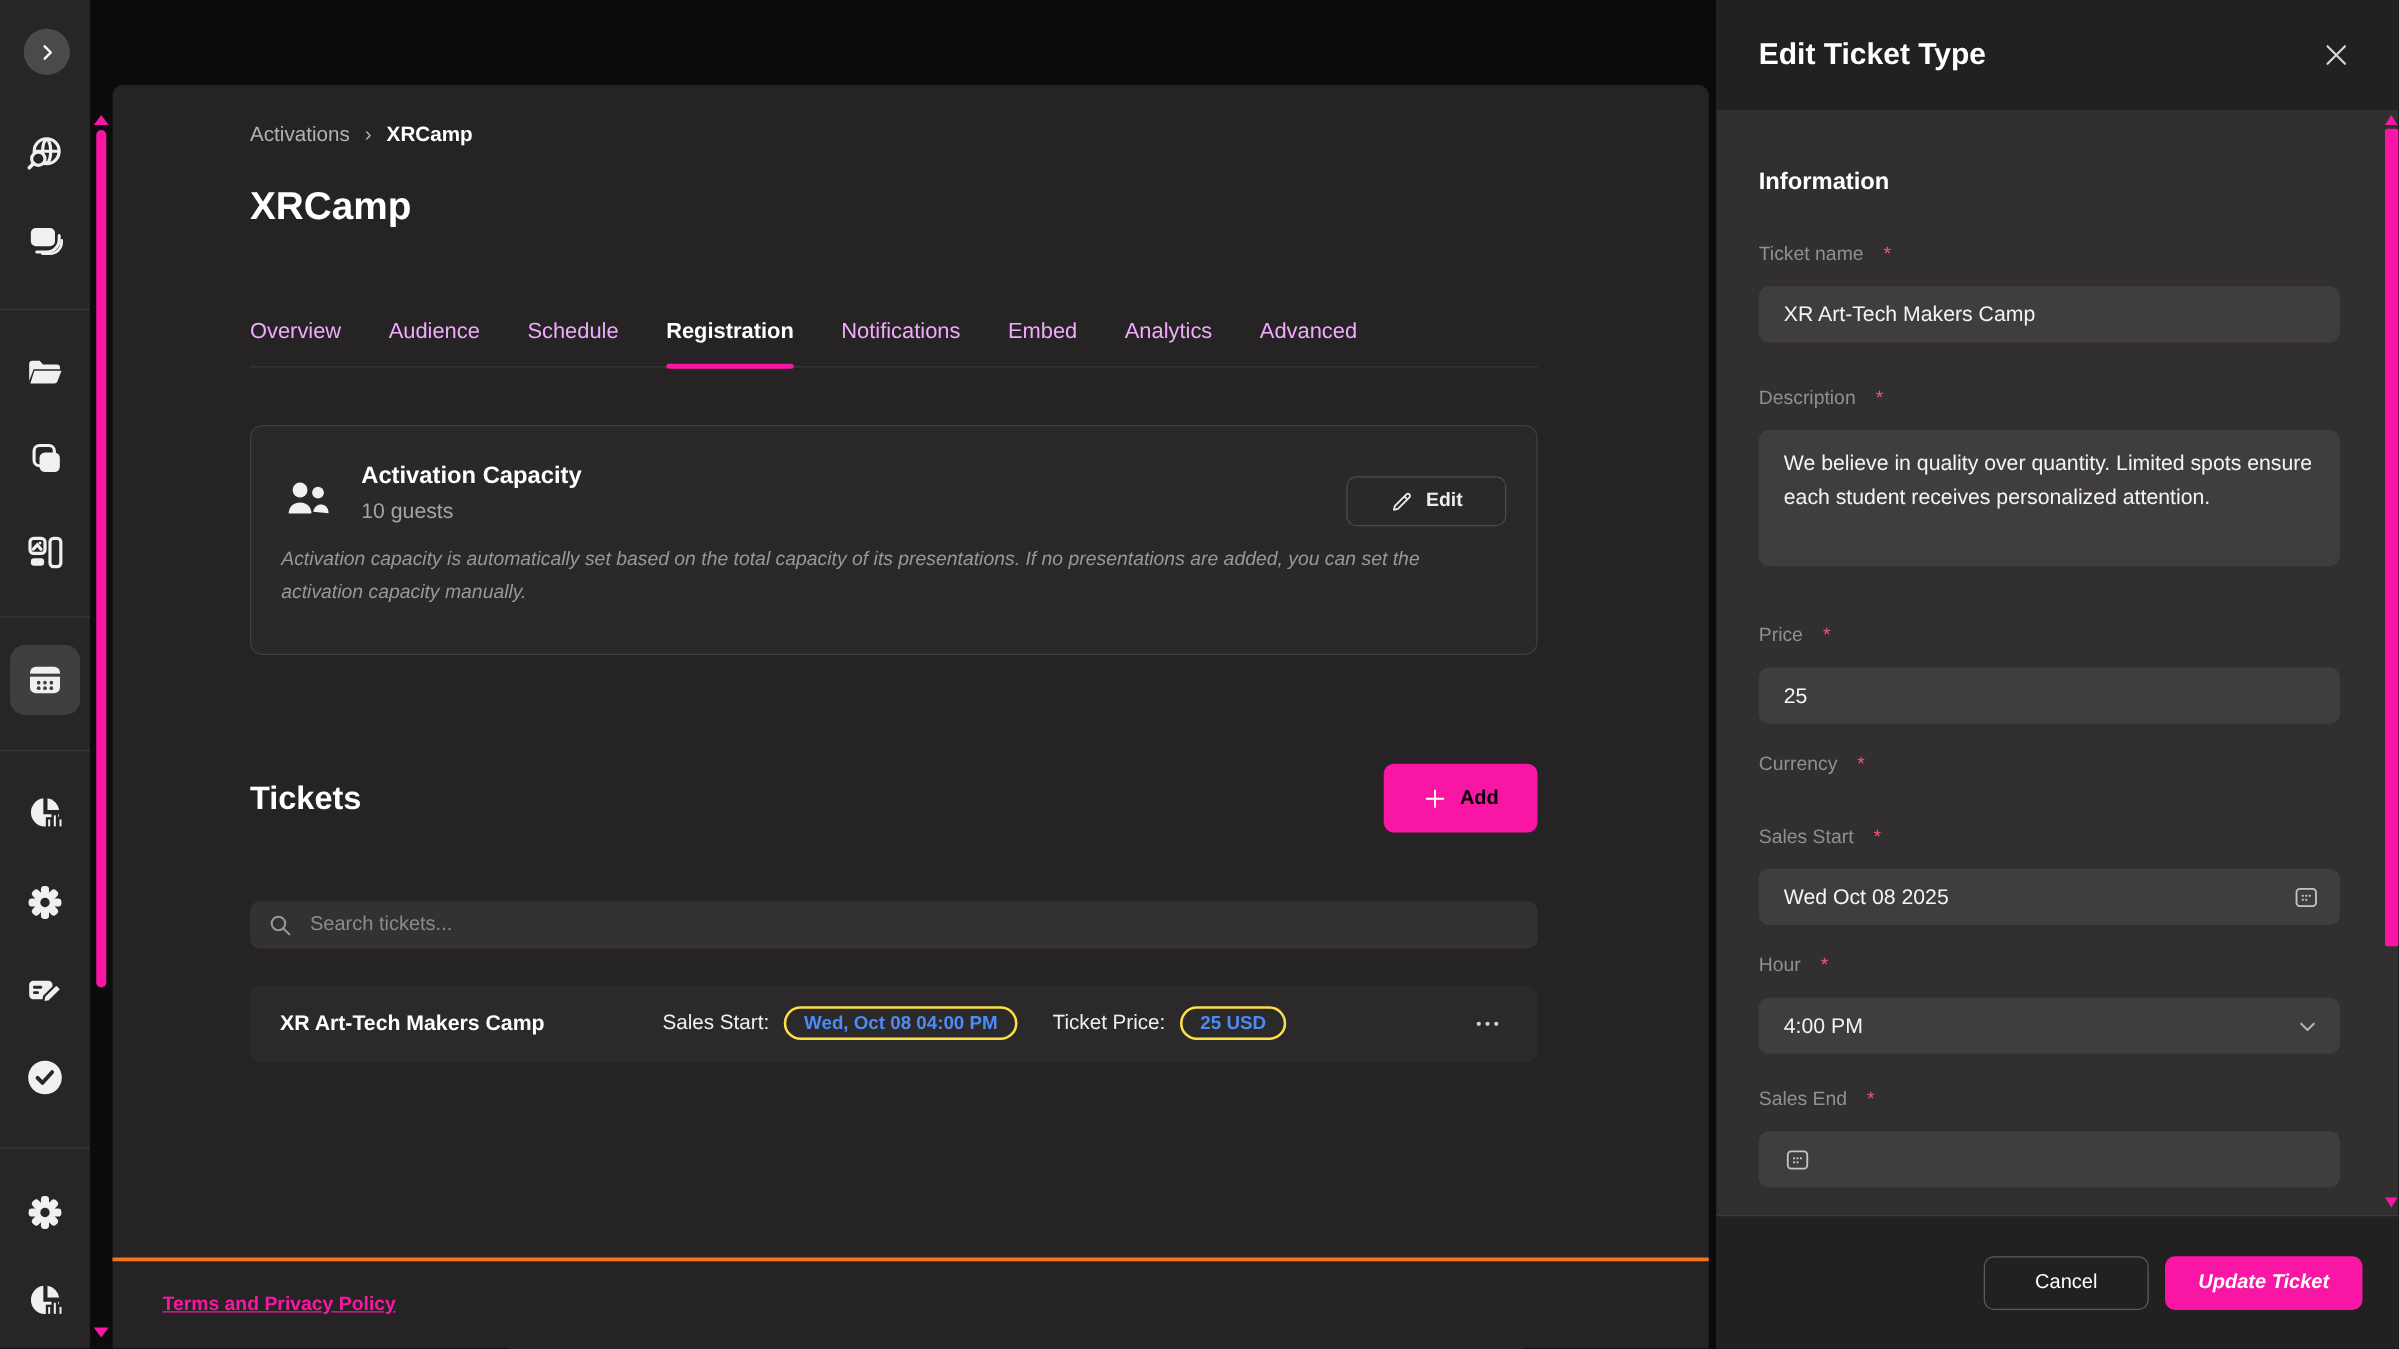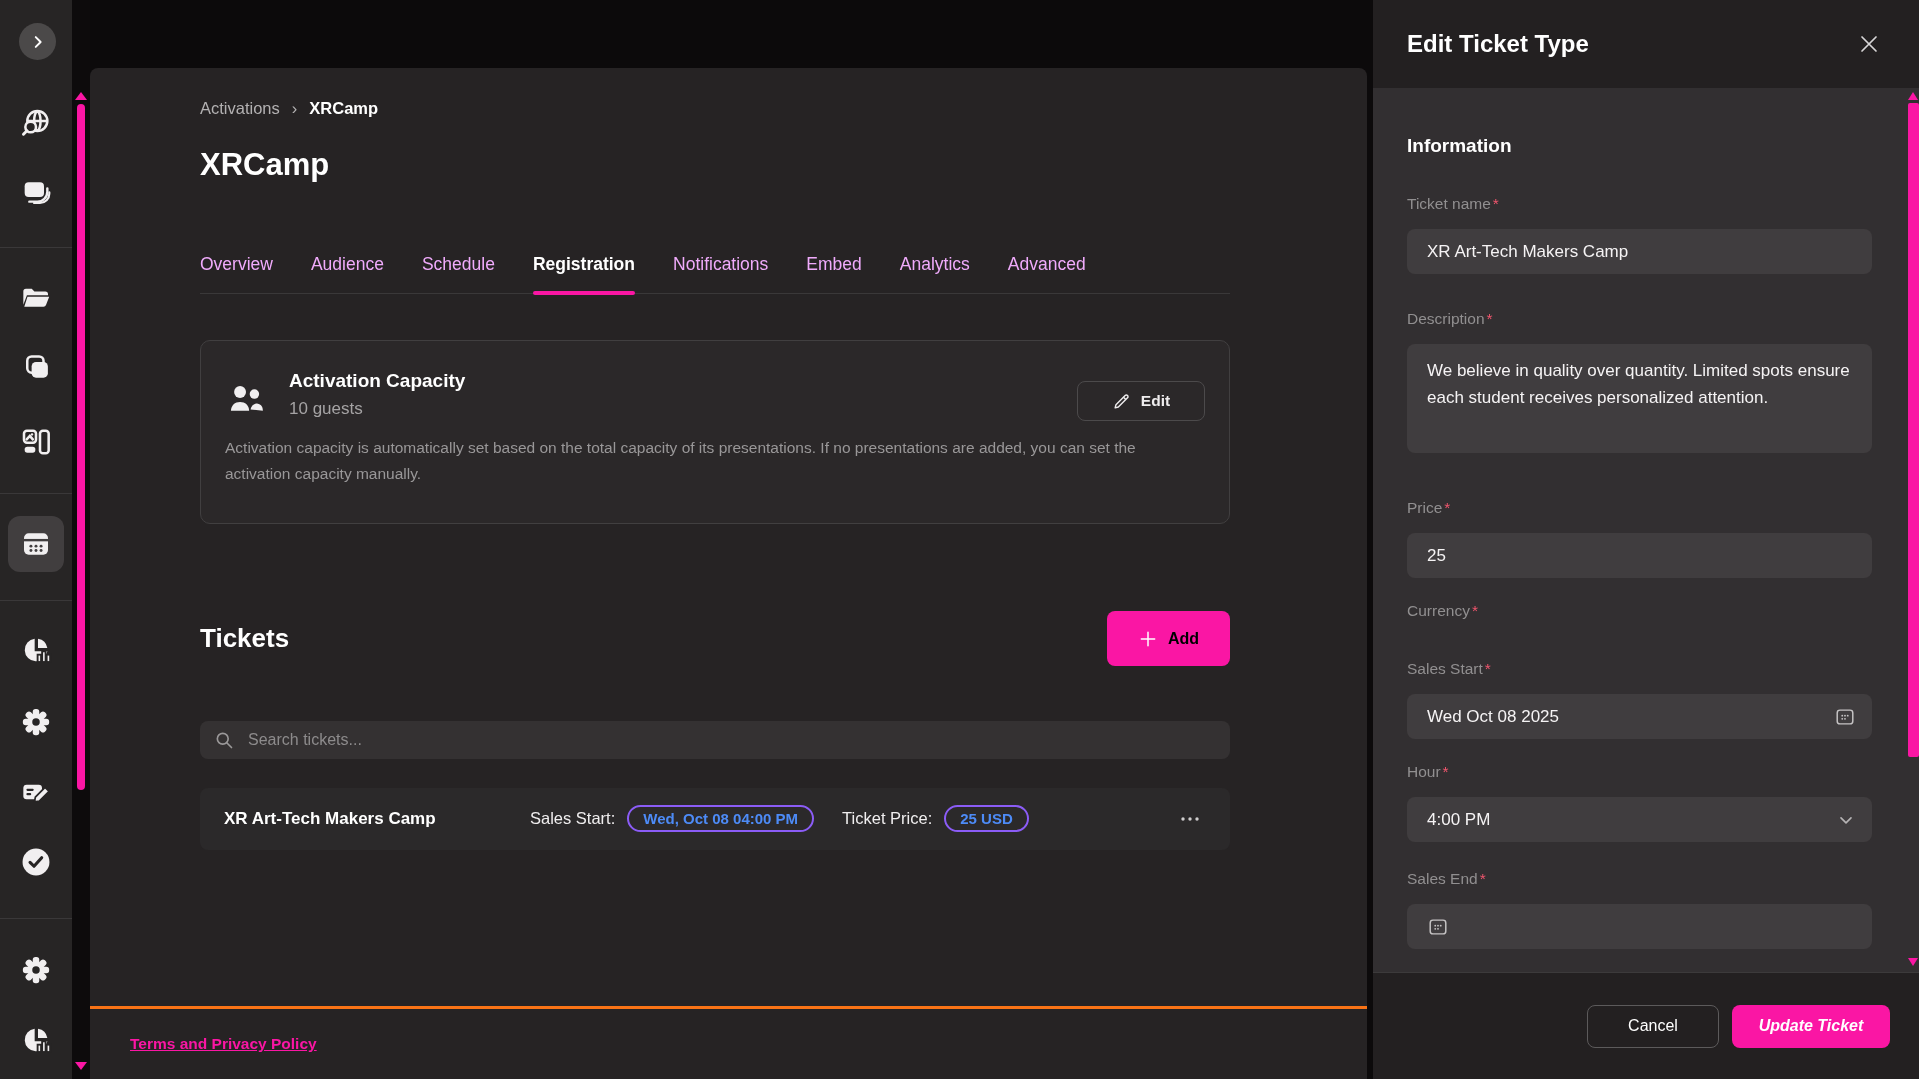--- a/index.html
+++ b/index.html
@@ -31,54 +31,54 @@
   .tab.active{color:#fff;font-weight:bold;}
   .tab.active::after{content:"";position:absolute;left:0;right:0;bottom:-2px;height:4px;background:#fa16a4;border-radius:2px;}
 
   .card{margin-top:46px;background:#2b2829;border:1px solid #413f40;border-radius:10px;padding:18px 24px 20px;}
   .card-head{display:flex;align-items:flex-end;height:62px;}
   .card-titles{margin-left:22px;}
   .card-title{font-size:19px;font-weight:bold;line-height:26px;}
   .card-sub{font-size:17px;color:#a5a3a4;line-height:24px;margin-top:3px;}
   .edit-btn{margin-left:auto;width:128px;height:40px;border-radius:8px;border:1px solid #4c4a4b;background:transparent;
     color:#efedee;font-size:15.5px;font-weight:bold;display:flex;align-items:center;justify-content:center;gap:10px;cursor:pointer;font-family:inherit;}
-  .card-note{margin-top:14px;font-size:15.5px;color:#999798;line-height:26px;max-width:965px;}
+  .card-note{margin-top:14px;font-style:italic;font-size:15.5px;color:#999798;line-height:26px;max-width:965px;}
 
   .tickets-head{margin-top:78px;display:flex;align-items:center;}
   .tickets-title{font-size:26px;font-weight:bold;}
   .add-btn{margin-left:auto;width:123px;height:55px;border:none;border-radius:8px;background:#fa16a4;color:#000000;
     font-size:16px;font-weight:bold;display:flex;align-items:center;justify-content:center;gap:10px;cursor:pointer;font-family:inherit;}
 
   .searchbar{margin-top:45px;height:38px;background:#343132;border-radius:8px;display:flex;align-items:center;padding:0 14px;}
   .searchbar input{flex:1;background:transparent;border:none;outline:none;color:#e8e6e7;font-size:16px;margin-left:12px;font-family:inherit;}
   .searchbar input::placeholder{color:#8d8b8c;}
 
   .ticket-row{margin-top:29px;height:62px;background:#2b292a;border-radius:8px;display:flex;align-items:center;padding:0 24px;}
   .t-name{font-size:17px;font-weight:bold;width:306px;}
   .t-label{font-size:16.5px;color:#f0eeef;margin-right:12px;}
-  .pill{border:2px solid #8b5cf6;color:#4d8bf7;border-radius:999px;padding:3px 14px;font-size:15px;font-weight:bold;white-space:nowrap;}
+  .pill{border:2px solid #fde047;color:#4d8bf7;border-radius:999px;padding:3px 14px;font-size:15px;font-weight:bold;white-space:nowrap;}
   .gap28{width:28px;}
   .row-menu{margin-left:auto;background:none;border:none;cursor:pointer;display:flex;padding:4px;}
 
   .main-footer{position:absolute;left:0;right:0;bottom:0;height:70px;border-top:3px solid #f97316;display:flex;align-items:center;}
   .terms{margin-left:40px;color:#fa16a4;font-weight:bold;font-size:15.5px;text-decoration:underline;cursor:pointer;}
 
   
   .drawer{position:absolute;left:1373px;top:0;width:546px;height:1079px;background:#322f31;}
   .d-head{height:88px;background:#232021;display:flex;align-items:center;padding:0 36px 0 34px;}
   .d-title{font-size:24px;font-weight:bold;}
   .d-close{margin-left:auto;background:none;border:none;cursor:pointer;display:flex;padding:2px;}
   .d-body{position:absolute;top:88px;left:0;right:11px;bottom:106px;padding:28px 36px 0 34px;overflow:hidden;}
   .d-section{font-size:19px;font-weight:bold;height:26px;}
   .fgroup{margin-top:34px;}
   .fgroup.tight{margin-top:24px;}
   .fgroup.loose{margin-top:42px;}
   .fgroup.g36{margin-top:36px;}
   .fgroup.g28{margin-top:28px;}
-  .flabel{font-size:15.5px;color:#918f90;height:22px;display:flex;gap:2px;}
+  .flabel{font-size:15.5px;color:#918f90;height:22px;display:flex;gap:16px;}
   .req{color:#f2566e;}
   .ipt{margin-top:12px;height:45px;background:#403d3f;border-radius:8px;border:none;display:flex;align-items:center;
     padding:0 16px 0 20px;font-size:17px;color:#f5f3f4;width:100%;box-sizing:border-box;font-family:inherit;}
   input.ipt{outline:none;}
   .selectbox,.datebox{cursor:pointer;justify-content:space-between;}
   .txa{margin-top:12px;width:100%;box-sizing:border-box;height:109px;background:#403d3f;border:none;border-radius:8px;
     resize:none;color:#f5f3f4;font-size:17px;line-height:27px;padding:13px 18px 0 20px;outline:none;font-family:inherit;}
   .d-scroll{position:absolute;right:0;top:88px;width:11px;height:885px;}
   .d-scroll .thumb{position:absolute;left:0;width:11px;top:15px;height:654px;background:#fa16a4;border-radius:2px;}
   .d-scroll .tri-up{left:0;border-left-width:5.5px;border-right-width:5.5px;top:4px;}

